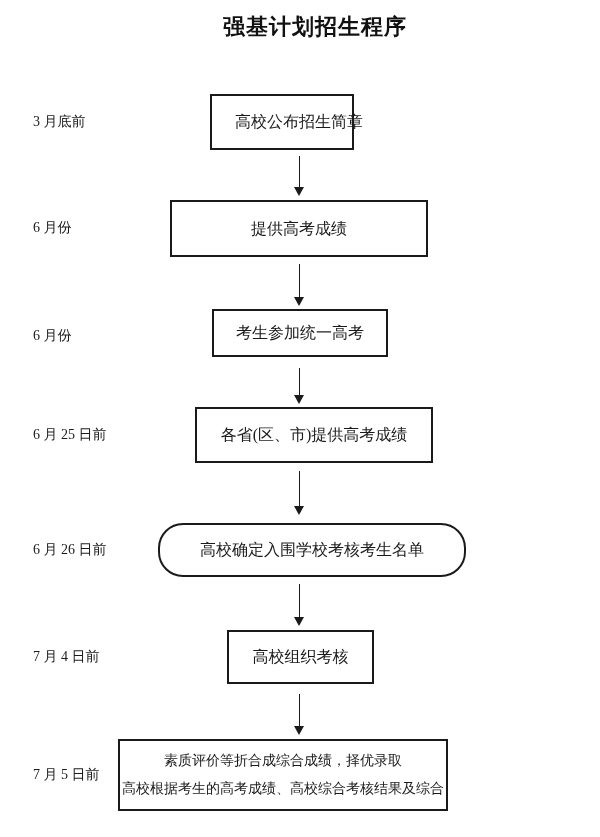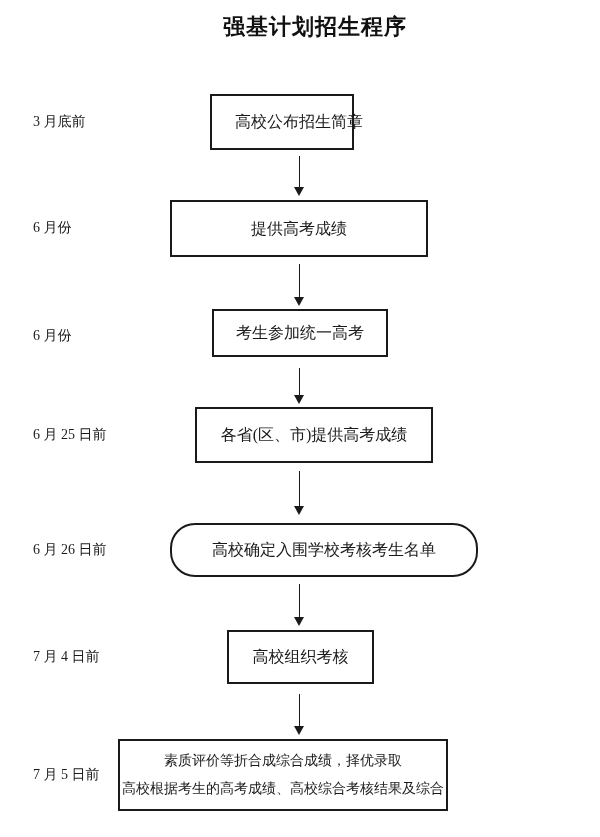--- a/index.html
+++ b/index.html
@@ -114,21 +114,21 @@
   <div class="date-label" style="top:425px;">6 月 25 日前</div>
   <div class="flow-box" style="left:195px; top:407px; width:238px; height:56px;">
     <span class="line">各省(区、市)提供高考成绩</span>
   </div>
   <div class="arrow" style="left:293px; top:471px; height:44px;">
     <span class="shaft"></span>
       <span class="head"></span>
   </div>
 
   <div class="date-label" style="top:540px;">6 月 26 日前</div>
-  <div class="flow-box" style="left:170px; top:523px; width:308px; height:54px;border-radius:25px;">
+  <div class="flow-box" style="left:158px; top:523px; width:308px; height:54px;border-radius:25px;">
     <span class="line">高校确定入围学校考核考生名单</span>
   </div>
   <div class="arrow" style="left:293px; top:584px; height:42px;">
     <span class="shaft"></span>
       <span class="head"></span>
   </div>
 
   <div class="date-label" style="top:647px;">7 月 4 日前</div>
   <div class="flow-box" style="left:227px; top:630px; width:147px; height:54px;">
     <span class="line">高校组织考核</span>

